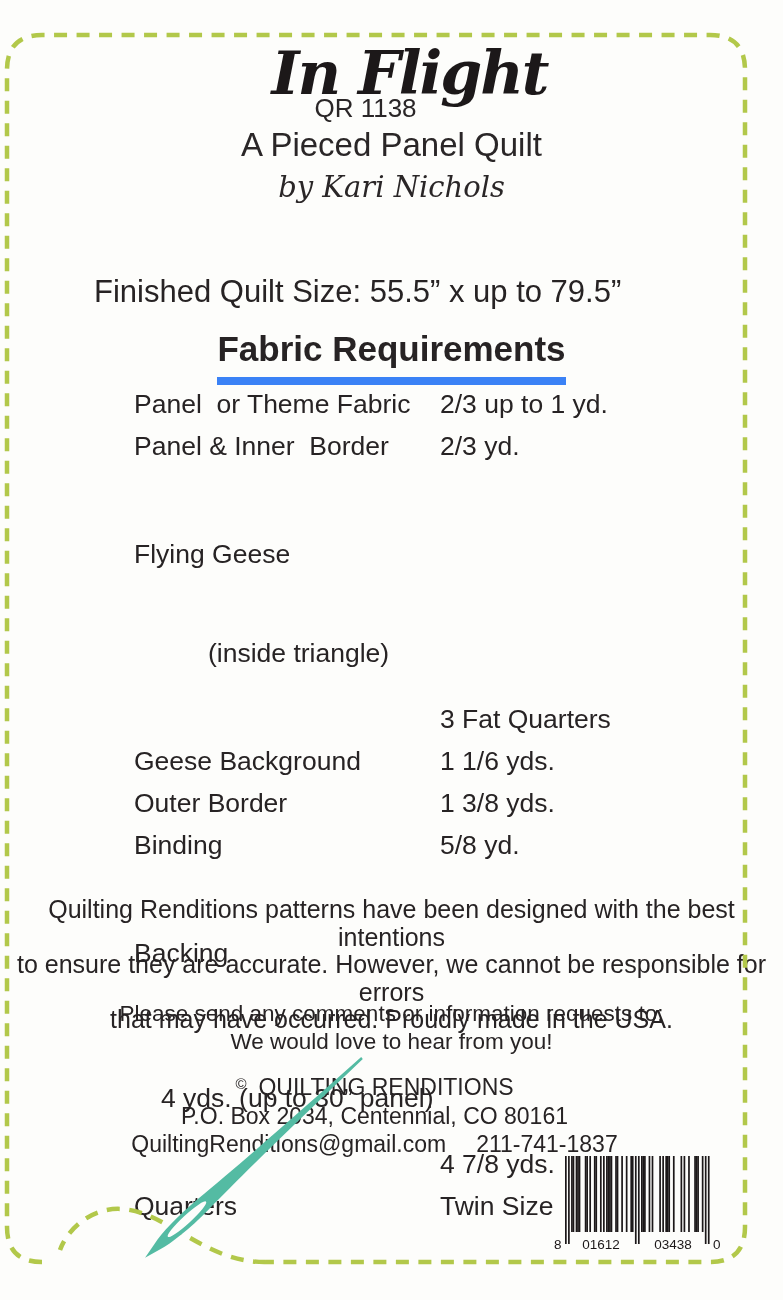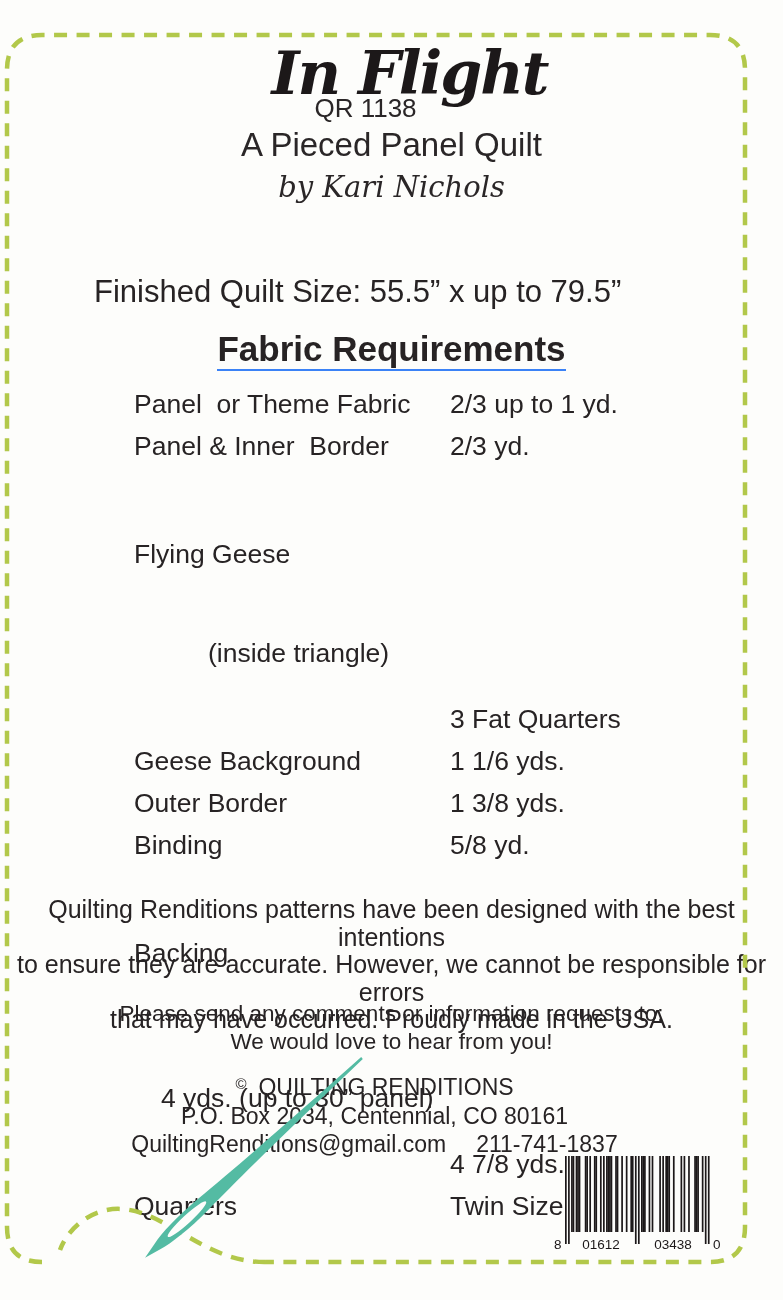--- a/index.html
+++ b/index.html
@@ -13,23 +13,23 @@
   .title{
     font-family:"DejaVu Serif",serif;font-style:italic;font-weight:bold;
     font-size:60px;line-height:1.05;color:#1c1819;letter-spacing:-2px;padding-left:36px;
   }
   .pattern-number{font-size:26px;margin-top:-12px;transform:translateX(-26px);color:#2a2627;}
   .subtitle{font-size:33px;margin-top:2px;color:#2a2627;}
   .byline{font-family:"DejaVu Serif",serif;font-style:italic;font-size:29px;margin-top:6px;color:#2a2627;}
   
   .quilt-size{position:absolute;top:274px;left:56px;font-size:31px;margin-left:38px;}
   .fr-heading{position:absolute;top:329px;left:0;right:0;text-align:center;font-size:35px;font-weight:bold;margin:0;}
-  .fr-heading span{border-bottom:2px solid #3b82f6;padding-bottom:1px;}
+  .fr-heading span{border-bottom:8px solid #3b82f6;padding-bottom:9px;}
   
-  .fr-rows{position:absolute;top:388px;left:134px;right:108px;}
+  .fr-rows{position:absolute;top:388px;left:134px;right:118px;}
   .fr-row{display:flex;align-items:flex-end;margin-bottom:9px;font-size:26.5px;line-height:33px;}
   .fr-labels{flex:1;white-space:pre;}
   .fr-sublabel.lg{padding-left:74px;}
   .fr-sublabel.sm{padding-left:27px;margin-top:46px;}
   .fr-value{width:225px;text-align:left;}
   
   .disclaimer{position:absolute;top:896px;left:8px;right:8px;text-align:center;font-size:25px;line-height:27.5px;}
   .invite{position:absolute;top:1000px;left:0;right:0;text-align:center;font-size:22.5px;line-height:28px;}
   .contact{position:absolute;top:1070px;left:0;right:34px;text-align:center;font-size:23px;line-height:28.5px;}
   .copy{font-size:15px;vertical-align:6px;margin-right:12px;}

